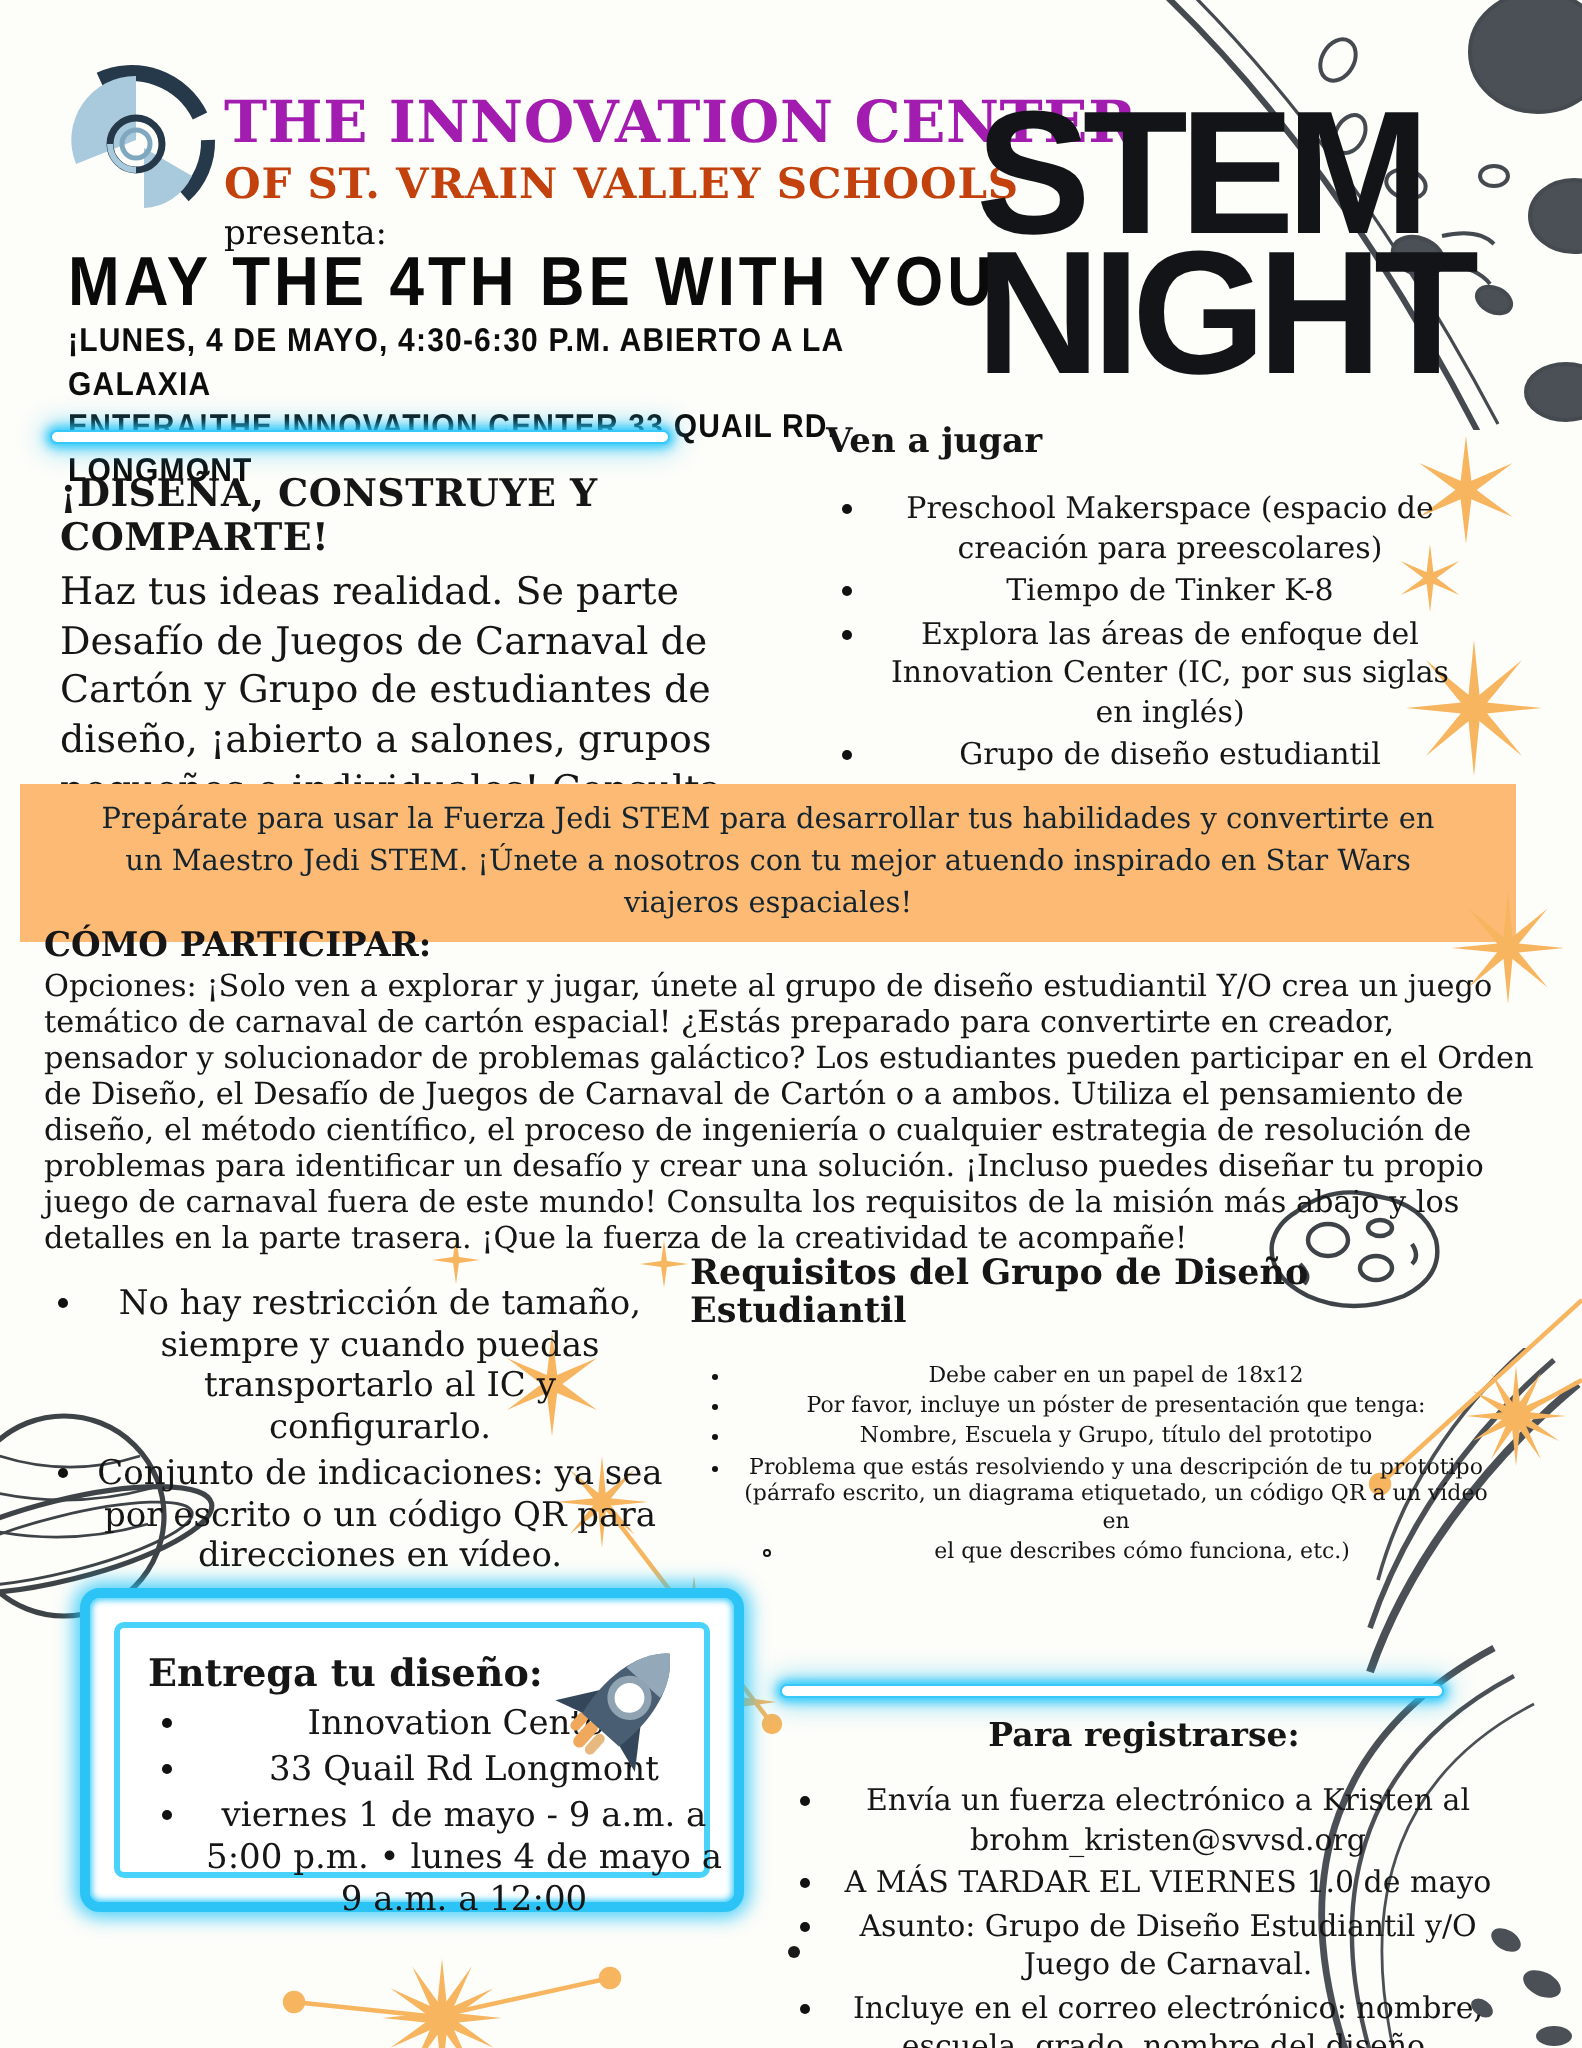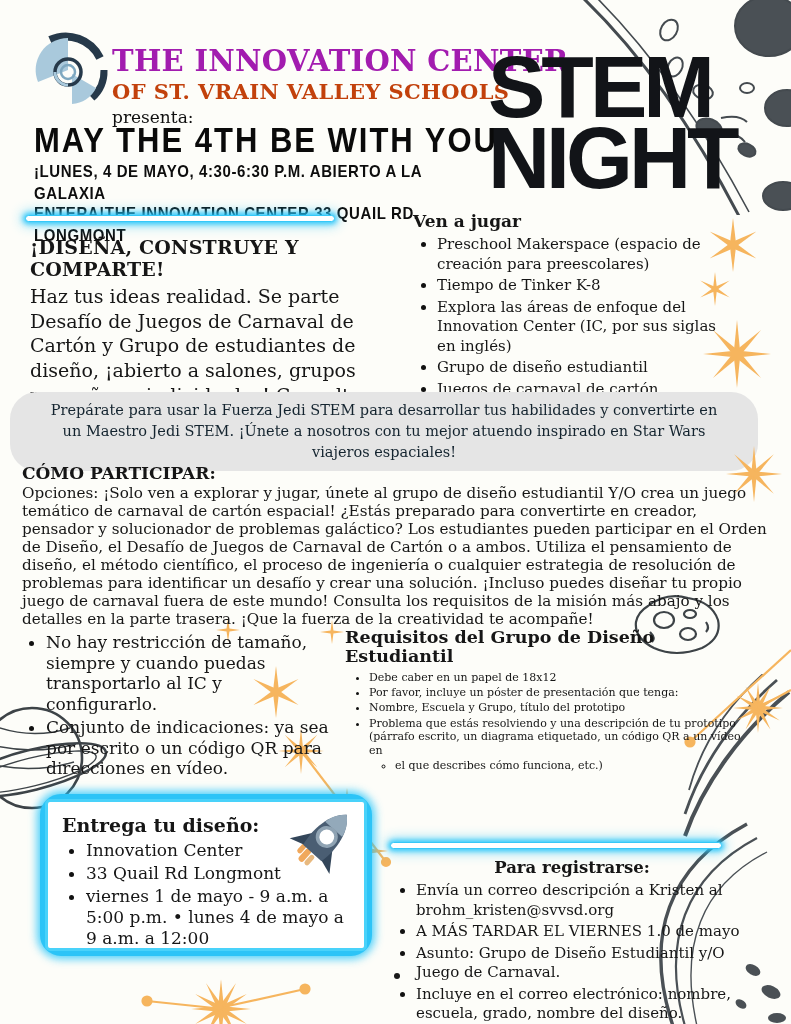--- a/index.html
+++ b/index.html
@@ -28,39 +28,39 @@
     font-family:"Liberation Sans",sans-serif;font-weight:900;font-size:86px;
     letter-spacing:-4px;line-height:.80;color:#121418;transform:scaleY(1.02);transform-origin:left top;
   }
 
   
   .saber{
     height:5px;border-radius:4px;background:#ffffff;border:1.5px solid #35c8f8;
     box-shadow:0 0 5px 2px rgba(32,196,250,.85),0 0 12px 4px rgba(32,196,250,.45);
   }
   .neon-box{
-    background:#fff;border:5px solid #2cc4f7;border-radius:21px;padding:0;
+    background:#fff;border:5px solid #2cc4f7;border-radius:10px;padding:12px;
     box-shadow:0 0 9px 3px rgba(32,196,250,.8),0 0 3px 1px rgba(32,196,250,.9) inset;
     box-sizing:border-box;
   }
   .neon-box-inner{
     border:3px solid #49d2fa;border-radius:5px;height:100%;box-sizing:border-box;
     padding:12px 14px 10px 14px;position:relative;background:#fff;
   }
 
   
   .intro-heading{font-size:19px;font-weight:bold;letter-spacing:.2px;}
   .intro-body{font-size:19px;line-height:1.3;margin-top:4px;}
   .sec-heading{font-size:17px;font-weight:bold;}
-  ul{margin:4px 0 0 0;padding-left:24px;}
+  ul{margin:14px 0 0 0;padding-left:24px;text-align:center;}
   li{margin:0 0 2px 0;}
   .play-list{font-size:15px;line-height:1.3;}
   .banner{
-    background:#e5e5e5;color:#14242f;display:flex;align-items:center;justify-content:center;
-    text-align:center;font-size:14.5px;line-height:1.45;padding:8px 30px;box-sizing:border-box;border-radius:27px;
+    background:#fdba74;color:#14242f;display:flex;align-items:center;justify-content:center;
+    text-align:center;font-size:14.5px;line-height:1.45;padding:8px 30px;box-sizing:border-box;
   }
   .how-heading{font-size:17px;font-weight:bold;}
   .how-body{font-size:15.2px;line-height:1.18;margin-top:2px;}
   .req-heading{font-size:17.5px;font-weight:bold;line-height:1.1;}
   .carnival-list{font-size:17px;line-height:1.22;}
   .design-list{font-size:11px;line-height:1.22;}
   .design-list ul{list-style:circle;padding-left:26px;margin-top:1px;}
   .drop-heading{font-size:19px;font-weight:bold;}
   .drop-list{font-size:17px;line-height:1.24;margin-top:4px;}
   .reg-heading{font-size:16.5px;font-weight:bold;text-align:center;}
@@ -308,20 +308,20 @@
         <li>viernes 1 de mayo - 9 a.m. a 5:00 p.m. • lunes 4 de mayo a 9 a.m. a 12:00</li>
       </ul>
     </div>
   </div>
 
   <div class="abs content saber" style="left:390px;top:842px;width:330px"></div>
 
   <div class="abs content" style="left:392px;top:858px;width:360px">
     <div class="reg-heading">Para registrarse:</div>
     <ul class="reg-list">
-      <li>Envía un correo descripción a Kristen al brohm_kristen@svvsd.org</li>
+      <li>Envía un fuerza electrónico a Kristen al brohm_kristen@svvsd.org</li>
       <li>A MÁS TARDAR EL VIERNES 1.0 de mayo</li>
       <li>Asunto: Grupo de Diseño Estudiantil y/O Juego de Carnaval.</li>
       <li>Incluye en el correo electrónico: nombre, escuela, grado, nombre del diseño.</li>
     </ul>
   </div>
 
 </div>
 
 </body></html>

